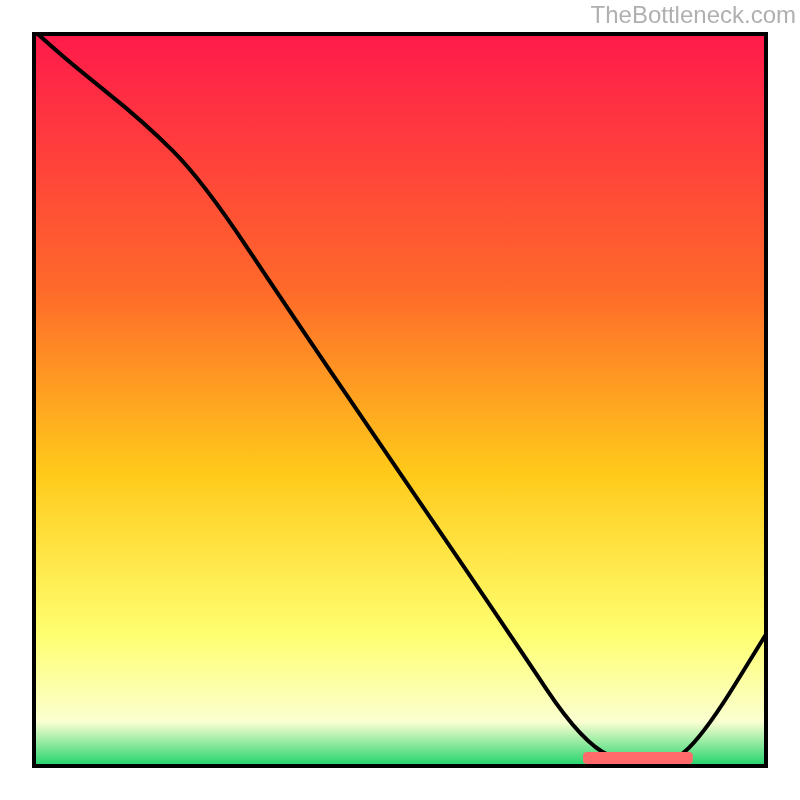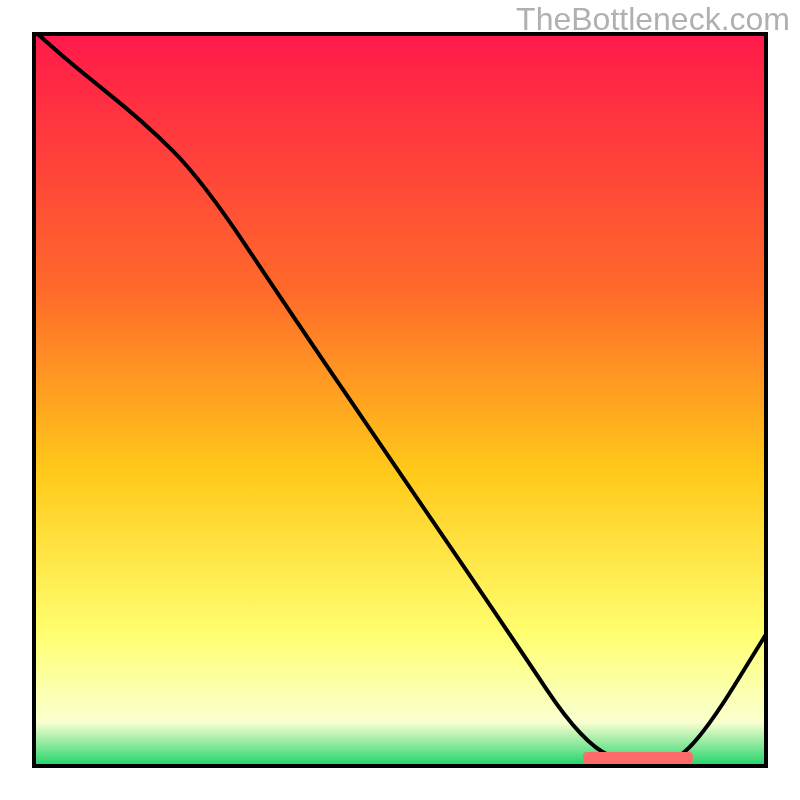--- a/index.html
+++ b/index.html
@@ -12,23 +12,23 @@
     font-family: -apple-system, BlinkMacSystemFont, "Segoe UI", Arial, sans-serif;
   }
   .wrap {
     position: relative;
     width: 800px;
     height: 800px;
   }
   .watermark {
     position: absolute;
     top: 1px;
-    right: 10px;
+    right: 4px;
     color: #b0b0b0;
-    font-size: 32px;
+    font-size: 24px;
     font-weight: 400;
     letter-spacing: 0px;
   }
   svg.chart {
     display: block;
   }
   svg.chart rect.border {
     fill: none;
     stroke: #000000;
     stroke-width: 4;

